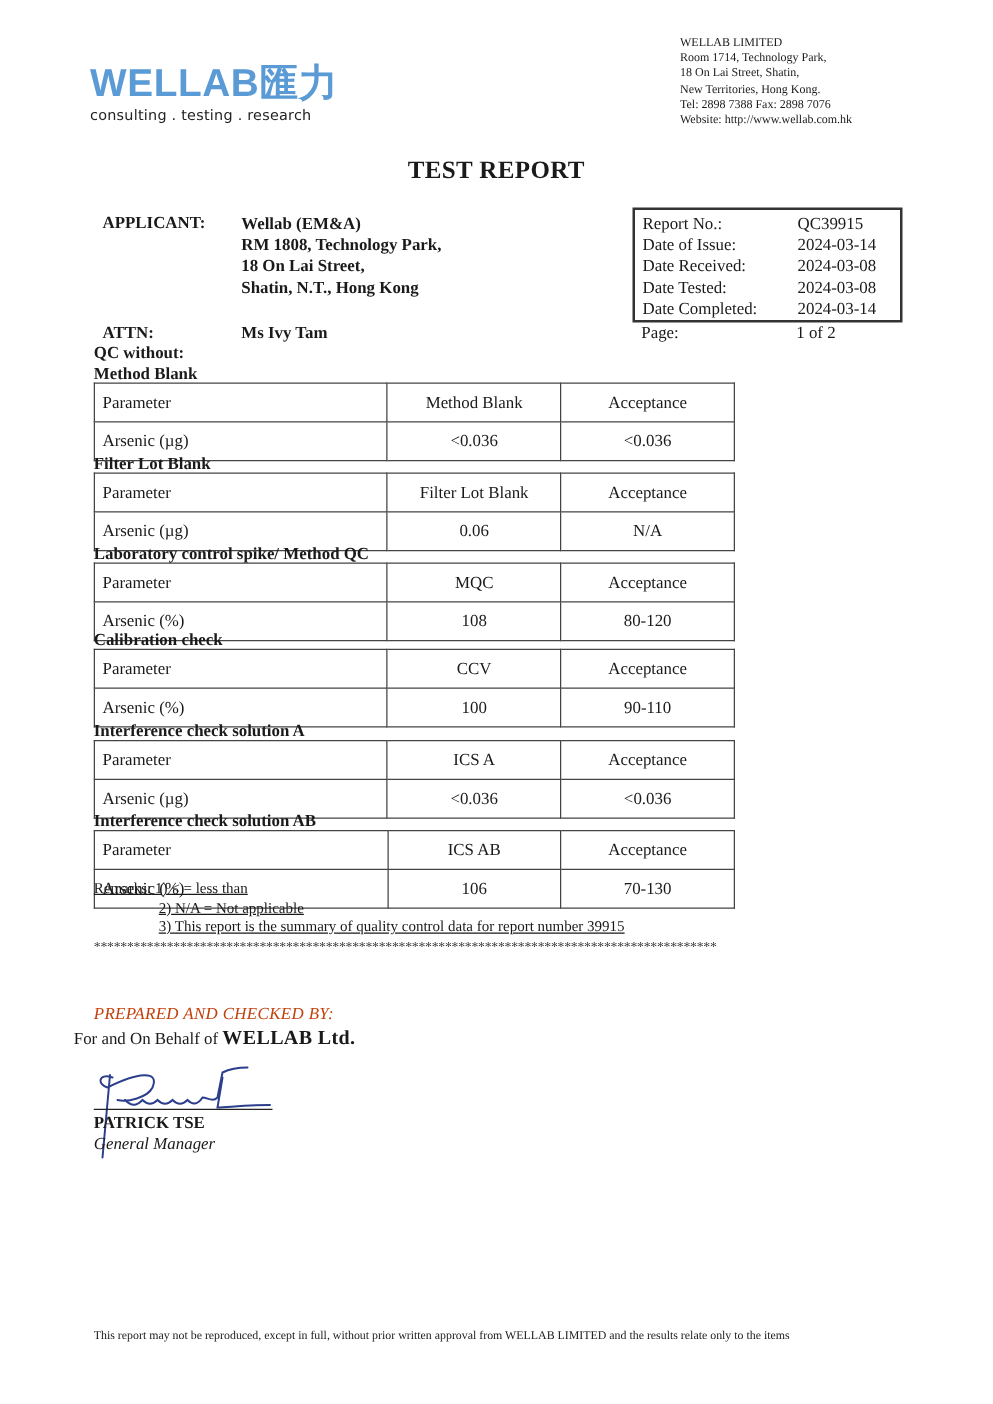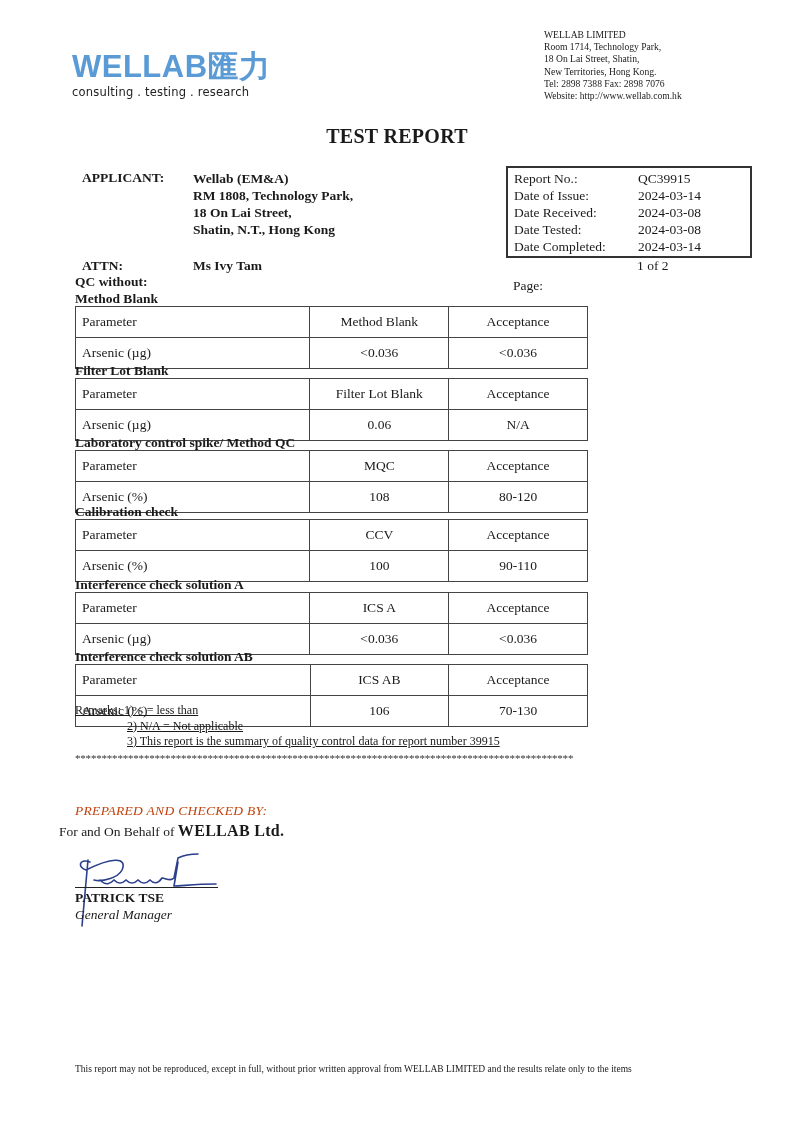--- a/index.html
+++ b/index.html
@@ -13,25 +13,25 @@
   .company { position: absolute; left: 544px; top: 29px; font-size: 9.6px; line-height: 12.2px; color: #1a1a1a; }
 
   .title { position: absolute; left: 0; width: 794px; top: 125px; text-align: center; font-weight: bold; font-size: 20px; letter-spacing: 0.3px; }
 
   .applicant-label { position: absolute; left: 82px; top: 170px; font-weight: bold; font-size: 13.5px; }
   .applicant-lines { position: absolute; left: 193px; top: 170px; font-weight: bold; font-size: 13.5px; line-height: 17px; }
   .attn-label { position: absolute; left: 82px; top: 258px; font-weight: bold; font-size: 13.5px; }
   .attn-value { position: absolute; left: 193px; top: 258px; font-weight: bold; font-size: 13.5px; }
   .qc-label { position: absolute; left: 75px; top: 274px; font-weight: bold; font-size: 13.5px; }
 
-  .info-box { position: absolute; left: 506px; top: 166px; width: 246px; height: 92px; border: 2px solid #333; padding: 2px 0 6px 6px; font-size: 13.5px; line-height: 17px; }
+  .info-box { position: absolute; left: 506px; top: 166px; width: 216px; height: 92px; border: 2px solid #333; padding: 2px 0 6px 6px; font-size: 13.5px; line-height: 17px; }
   .info-row { display: flex; }
   .info-row .k { width: 124px; }
   .page-row { position: absolute; left: 513px; top: 258px; font-size: 13.5px; display: flex; }
-  .page-row .k { width: 124px; margin-top: 20px; }
+  .page-row .k { width: 124px; }
 
   .section { position: absolute; left: 75px; width: 513px; }
   .section-title { font-weight: bold; font-size: 13.5px; line-height: 15px; height: 15px; }
   table.qc { width: 513px; border-collapse: collapse; font-size: 13.5px; }
   table.qc td { border: 1.3px solid #444; height: 18px; line-height: 16px; padding: 7px 6px; }
   table.qc td.c1 { width: 235px; text-align: left; }
   table.qc td.c2 { width: 139px; text-align: center; }
   table.qc td.c3 { width: 139px; text-align: center; }
 
   .remarks { position: absolute; left: 75px; top: 703px; font-size: 12px; line-height: 15.5px; text-decoration: underline; }

